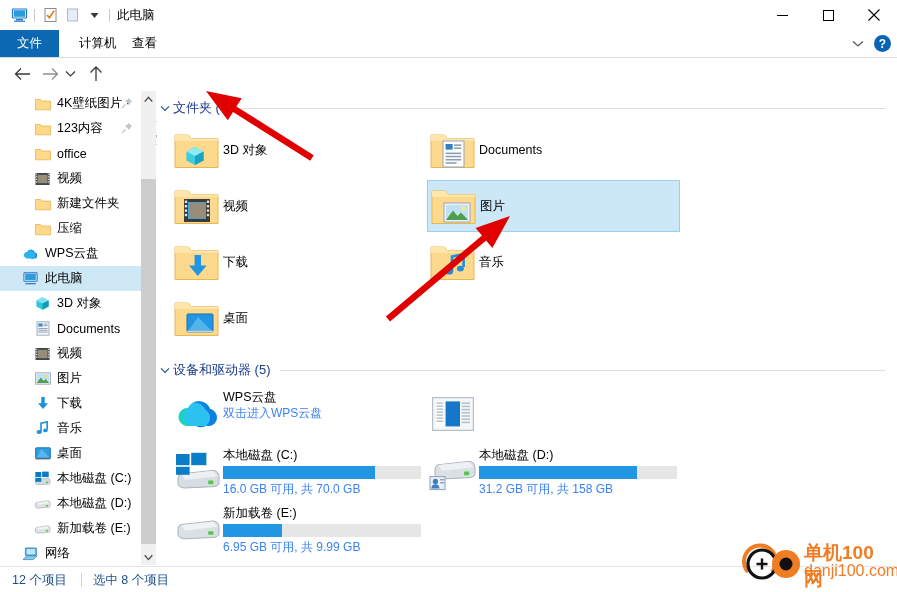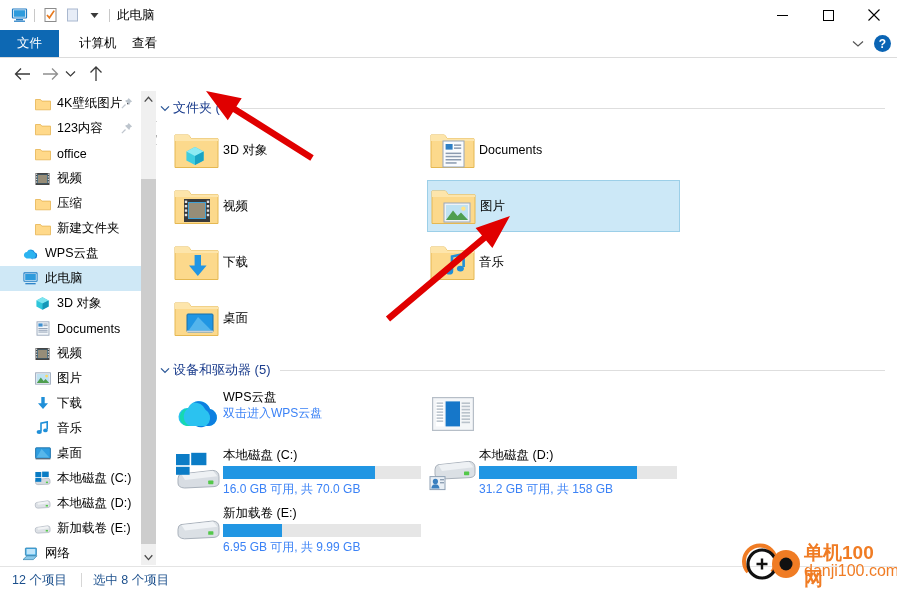--- a/index.html
+++ b/index.html
@@ -279,29 +279,29 @@
           </svg>
         </span>
         <span>视频</span>
       </div>
       <div class="nav-item lvl2">
         <span class="nav-ic">
           <svg width="16" height="14" viewBox="0 0 16 14">
             <path d="M0.5 2.5 h5 l1.3 1.6 H15.5 V12.8 H0.5 Z" fill="#ffd98a" stroke="#e6b451" stroke-width=".8"></path>
           </svg>
         </span>
-        <span>压缩</span>
+        <span>新建文件夹</span>
       </div>
       <div class="nav-item lvl2">
         <span class="nav-ic">
           <svg width="16" height="14" viewBox="0 0 16 14">
             <path d="M0.5 2.5 h5 l1.3 1.6 H15.5 V12.8 H0.5 Z" fill="#ffd98a" stroke="#e6b451" stroke-width=".8"></path>
           </svg>
         </span>
-        <span>新建文件夹</span>
+        <span>压缩</span>
       </div>
       <div class="nav-item lvl1">
         <span class="nav-ic">
           <svg width="17" height="14" viewBox="0 0 17 14">
             <path d="M4.6 11.6 A3.4 3.4 0 0 1 4.9 4.9 A4.3 4.3 0 0 1 12.8 5.4 A3.2 3.2 0 0 1 12.6 11.6 Z" fill="#2bb3f0"></path>
             <path d="M8.6 11.6 A3.2 3.2 0 0 0 11.8 5.2 A4.3 4.3 0 0 0 7.6 3.2 A4.3 4.3 0 0 1 12.8 5.4 A3.2 3.2 0 0 1 12.6 11.6 Z" fill="#1877d1"></path>
           </svg>
         </span>
         <span>WPS云盘</span>
       </div>

